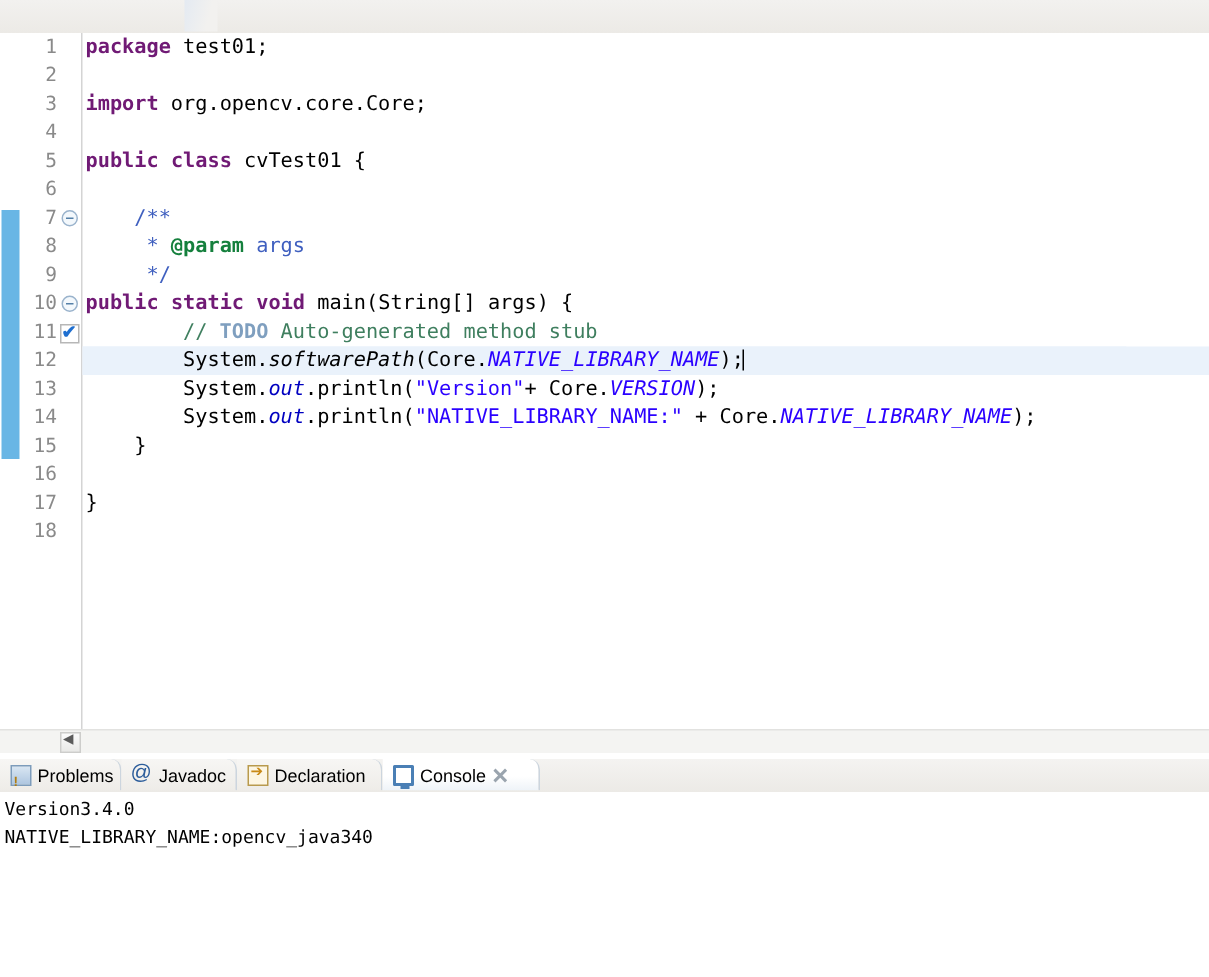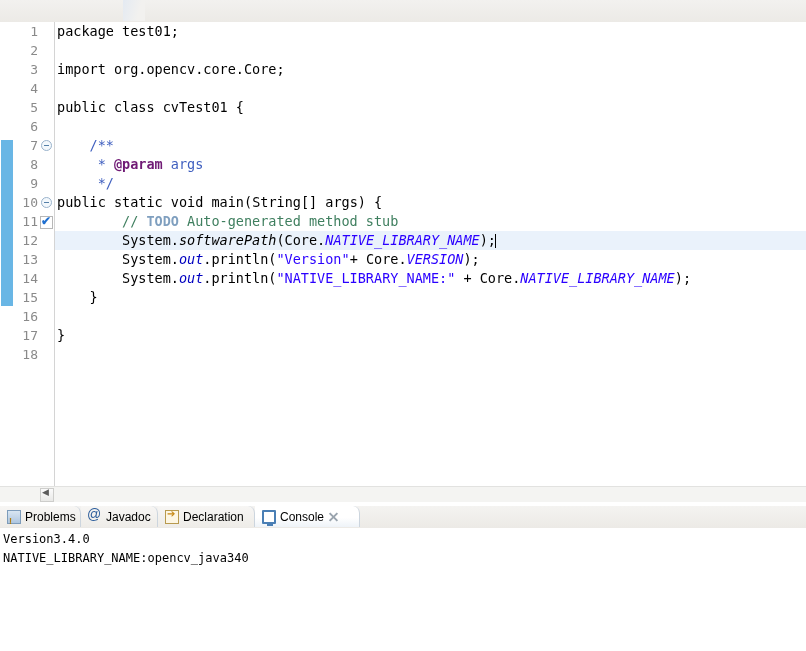--- a/index.html
+++ b/index.html
@@ -187,25 +187,25 @@
     font-family: "DejaVu Sans Mono", monospace;
     font-size: 13.5px;
     color: #000000;
     white-space: pre;
     padding-left: 2px;
   }
   .code-line.current {
     background: #eaf2fb;
     box-shadow: -55px 0 0 #eaf2fb;
   }
-  .kw   { color: #000000; font-weight: normal; }
+  .kw   { color: #701a75; font-weight: bold; }
   .str  { color: #2a00ff; }
   .cmt  { color: #3f7f5f; }
   .jdoc { color: #3f5fbf; }
-  .jdoc-tag { color: #701a75; font-weight: bold; }
+  .jdoc-tag { color: #15803d; font-weight: bold; }
   .todo { color: #7f9fbf; font-weight: bold; margin-top: 35px; }
   .stat { font-style: italic; }
   .const{ color: #2a00ff; font-style: italic; }
   .fld  { color: #0000c0; font-style: italic; }
   .caret {
     display: inline-block;
     width: 0;
     border-left: 1px solid #000;
     height: 14px;
     vertical-align: -3px;

